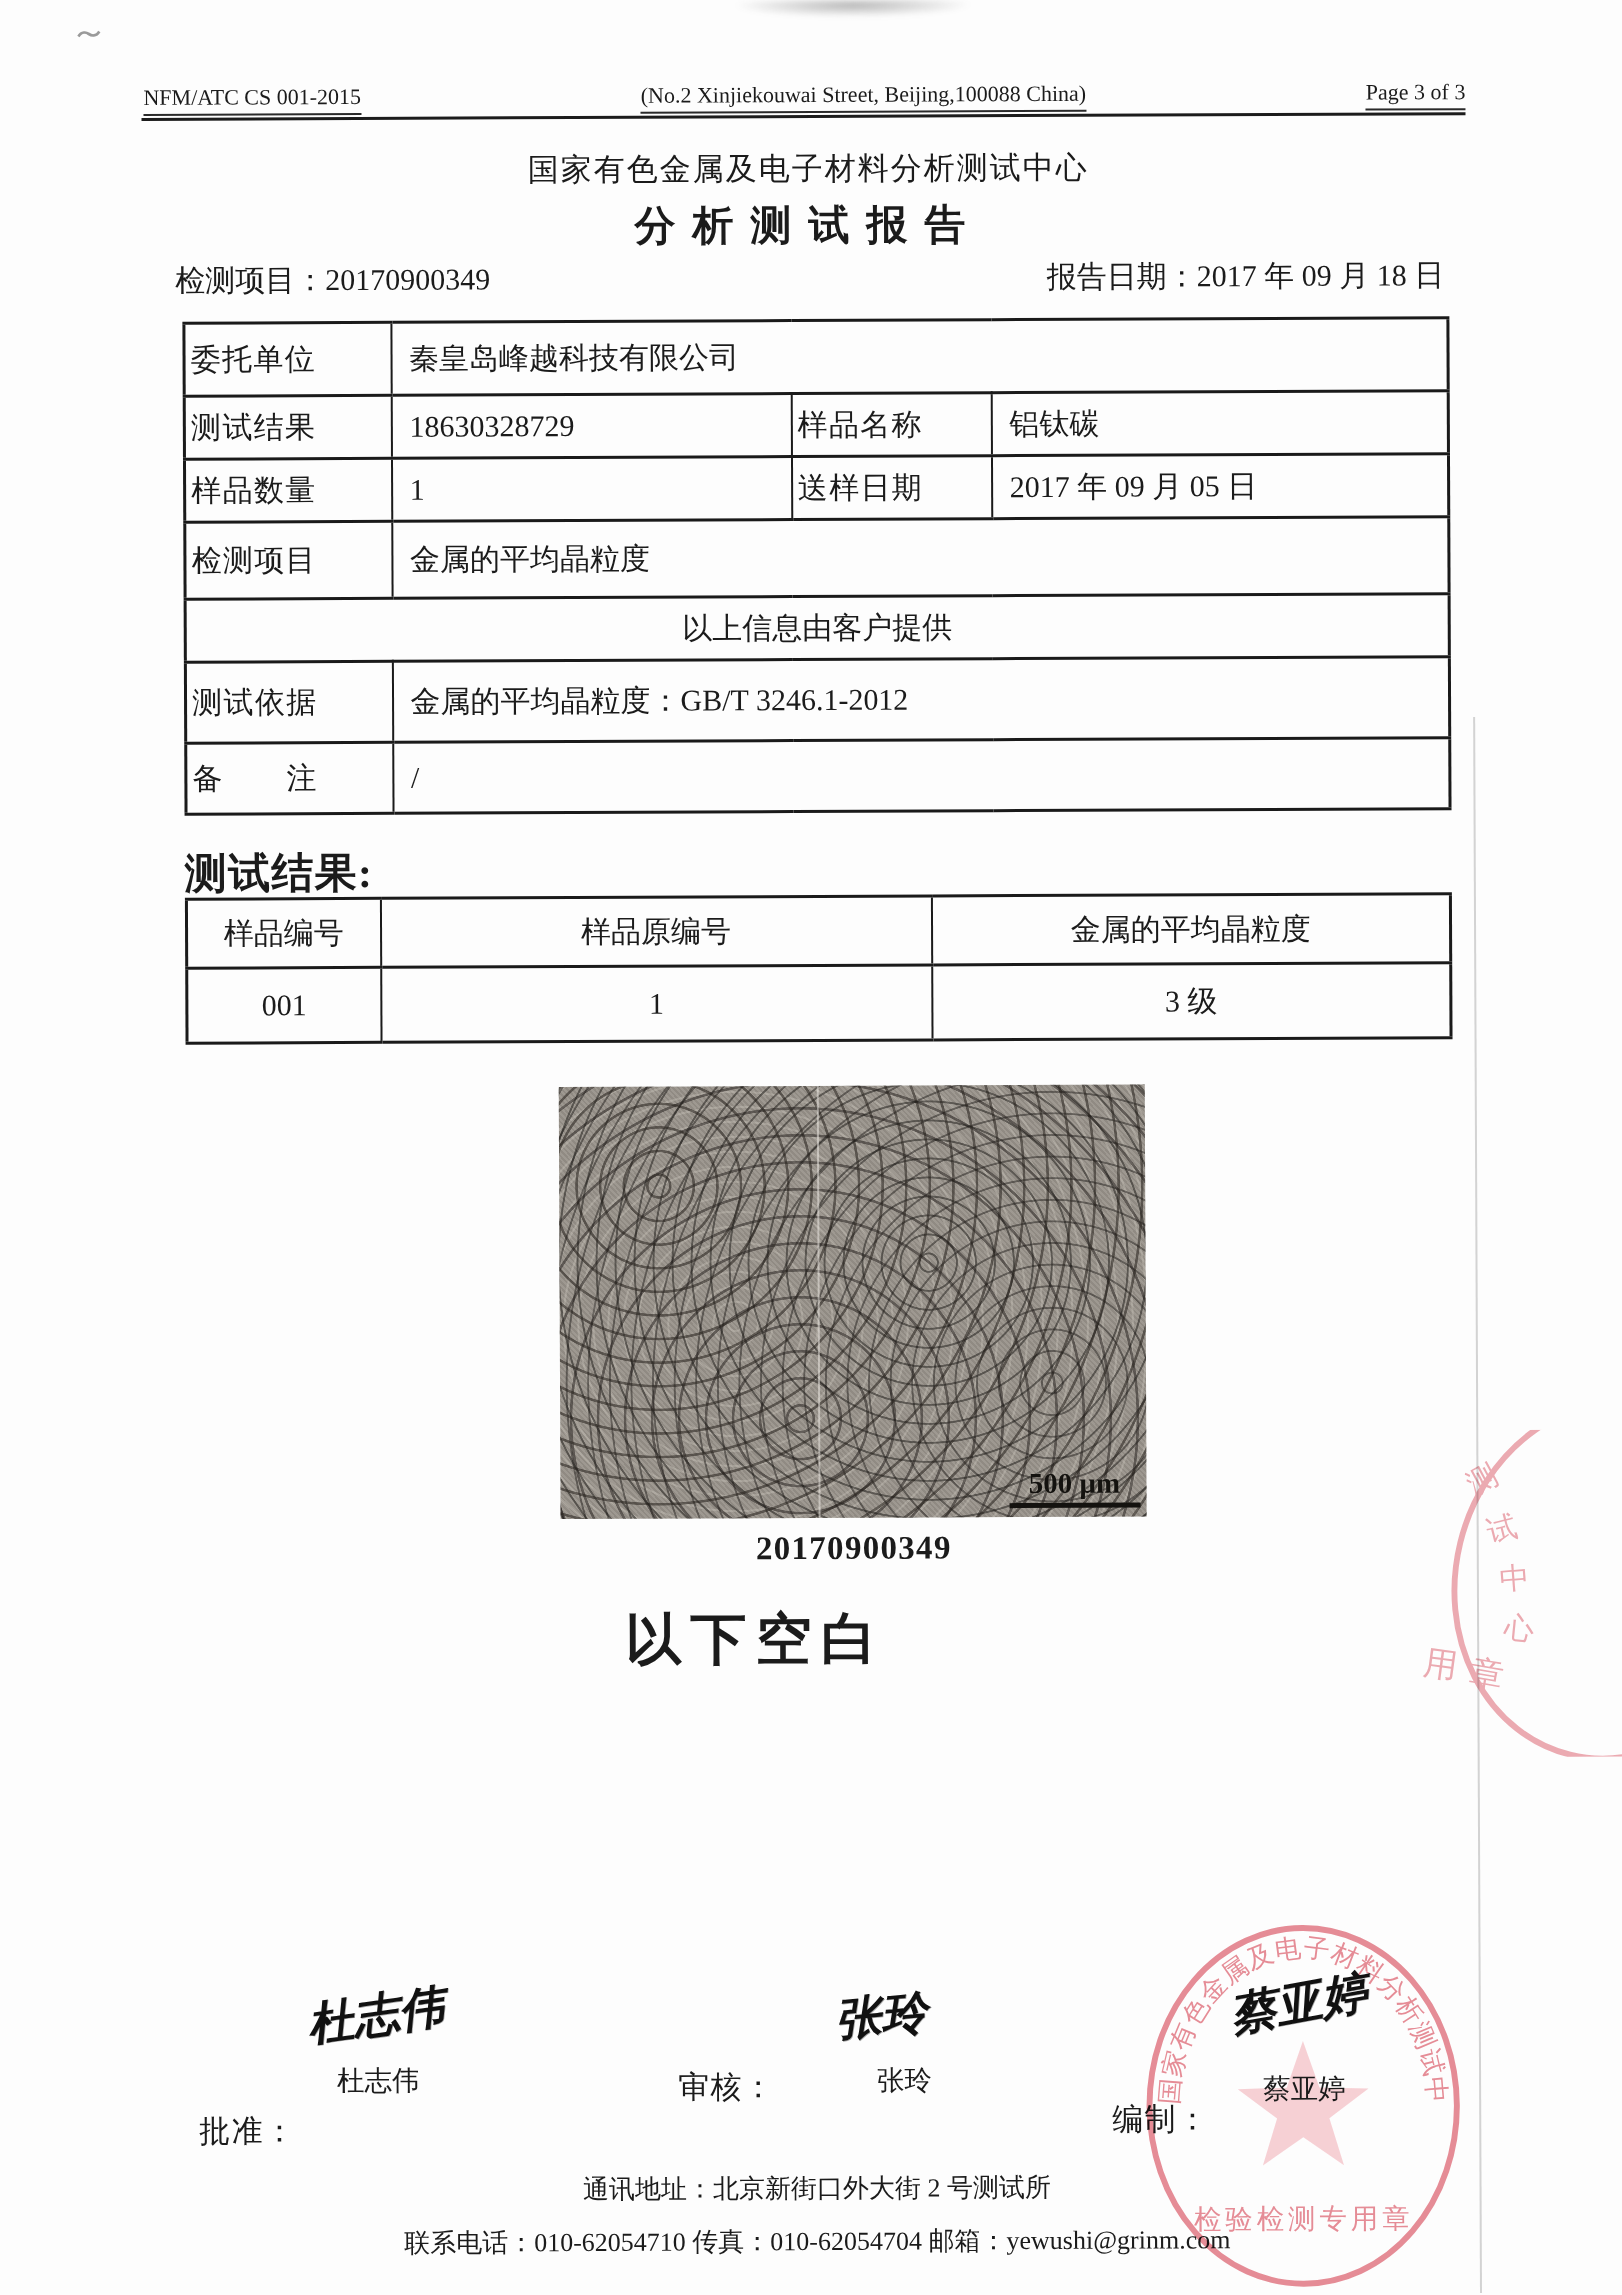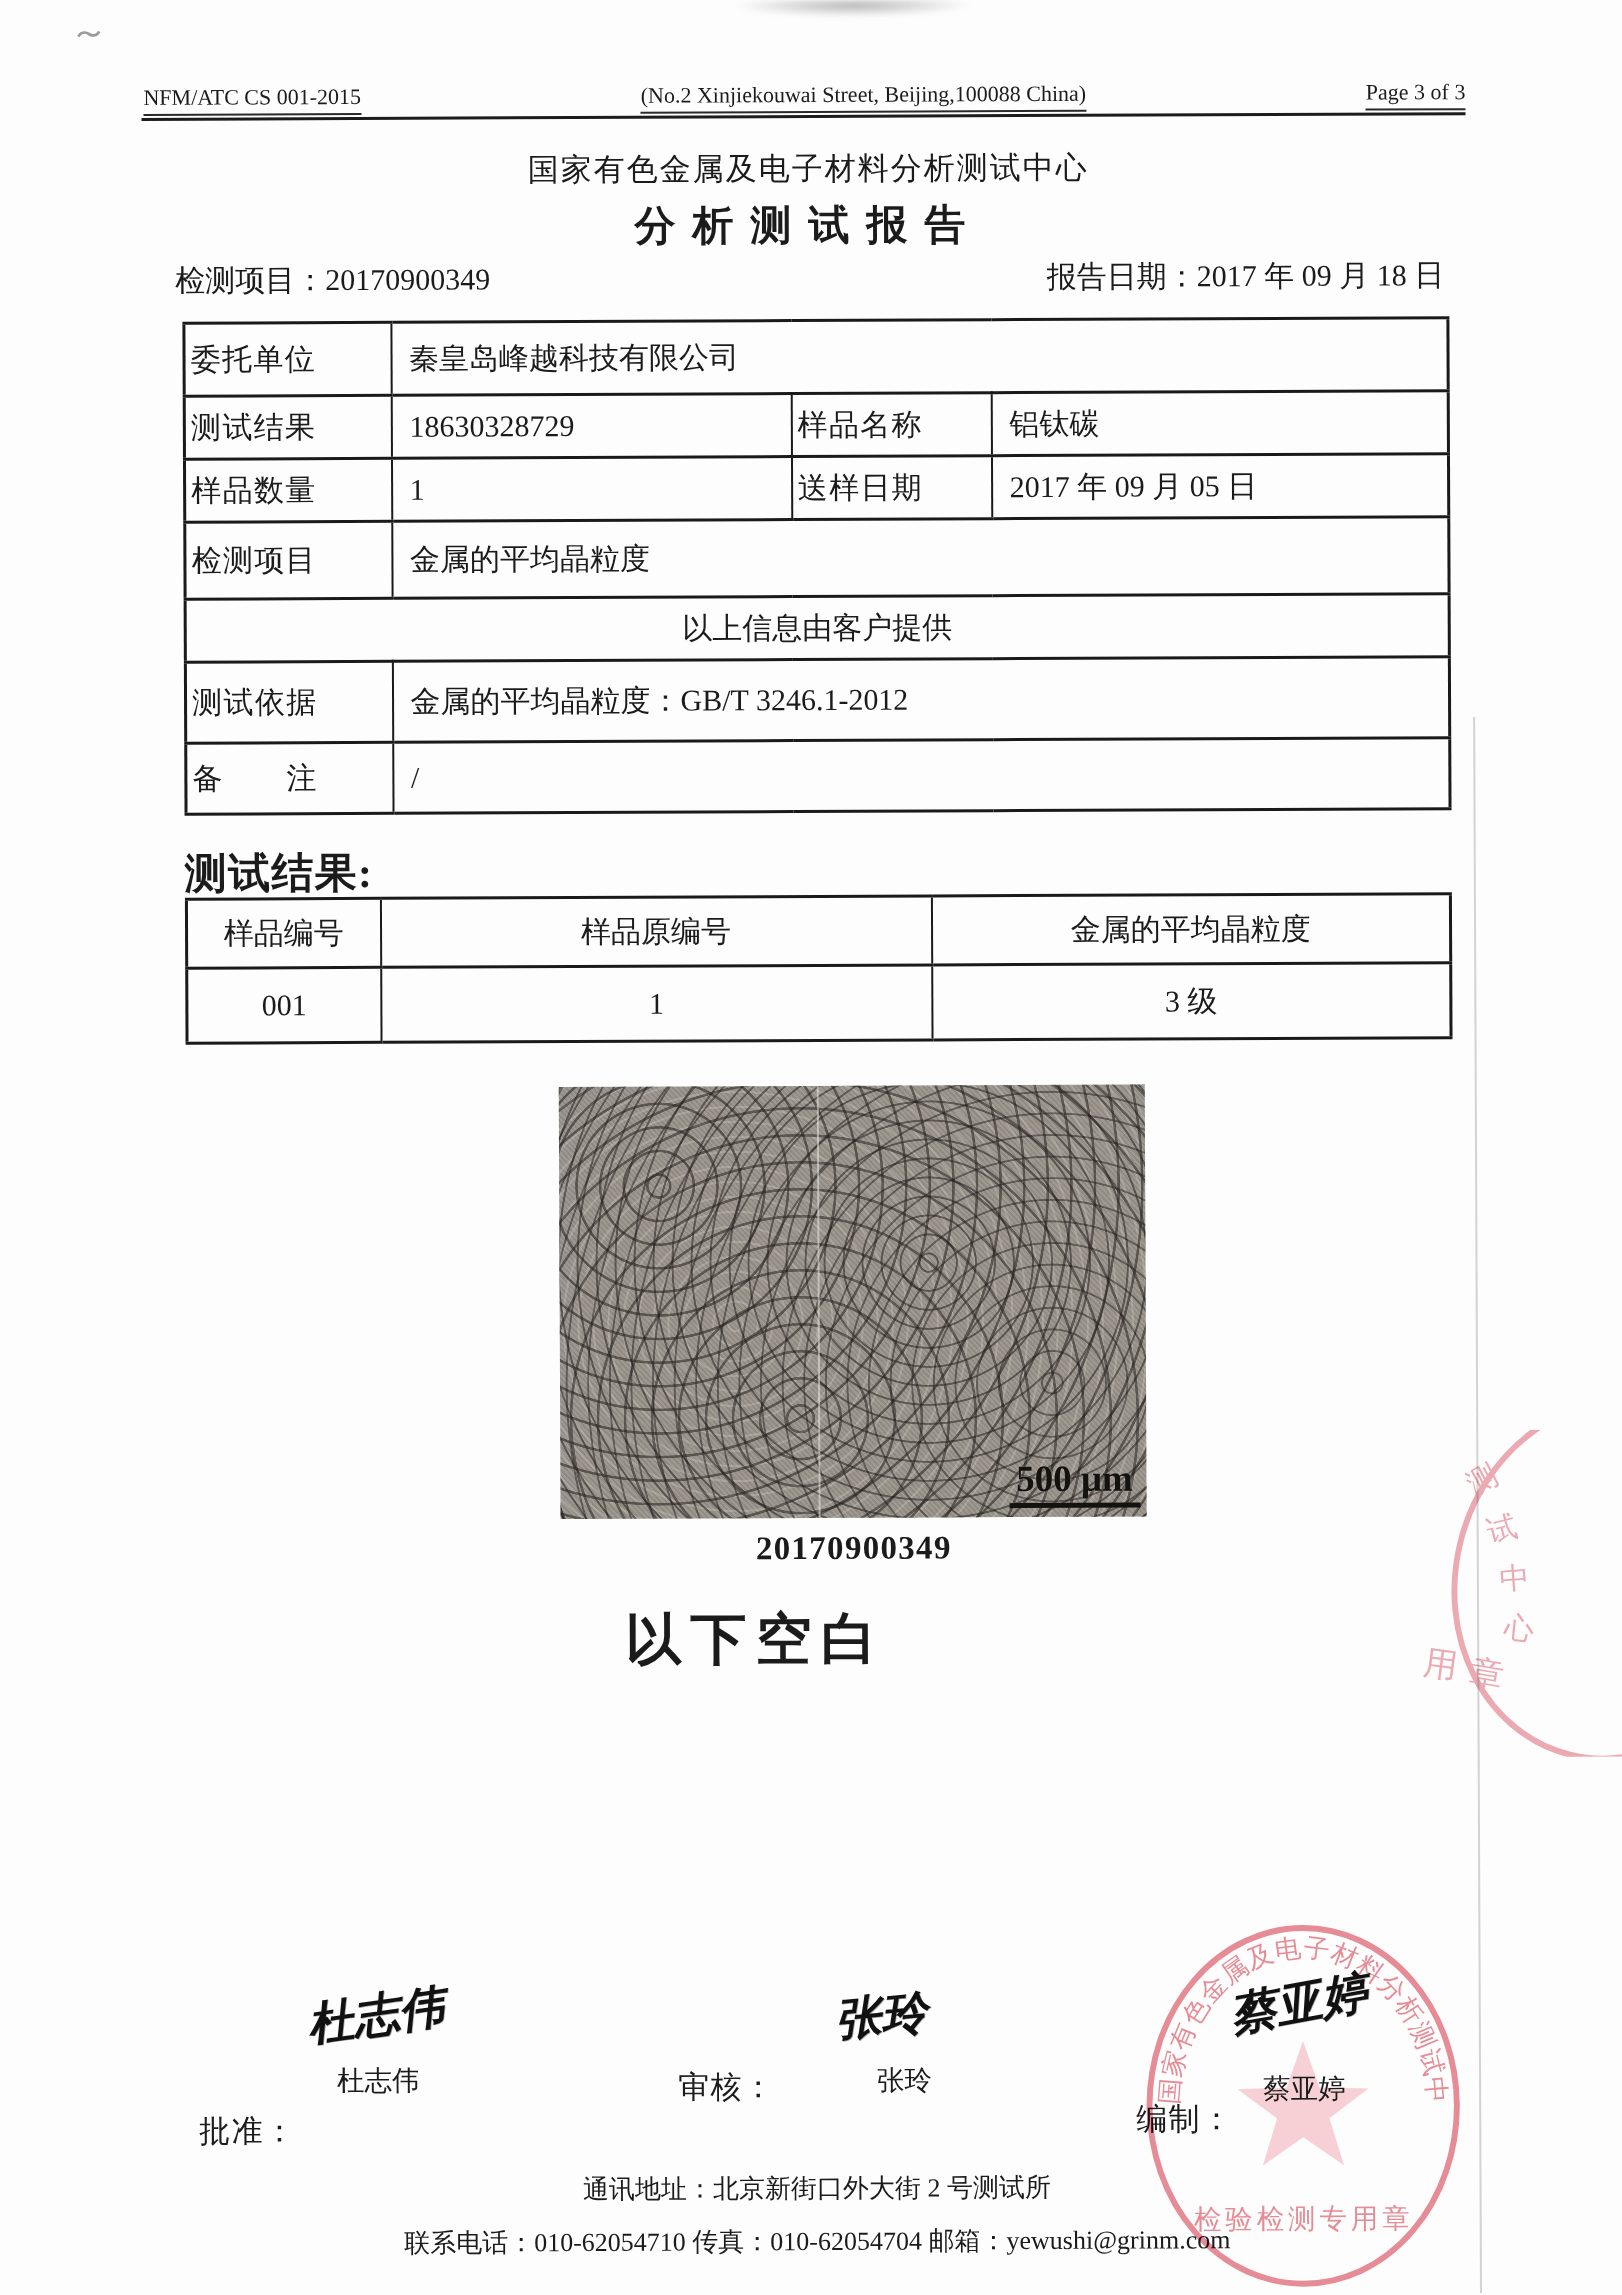--- a/index.html
+++ b/index.html
@@ -54,21 +54,21 @@
     background-image:
       repeating-radial-gradient(circle at 17% 23%, rgba(38,33,28,0) 0 9.8px, rgba(38,33,28,.55) 10.5px 12.4px, rgba(38,33,28,0) 13px 23.6px),
       repeating-radial-gradient(circle at 63% 41%, rgba(28,26,23,0) 0 7.9px, rgba(28,26,23,.5) 8.5px 9.8px, rgba(28,26,23,0) 10.5px 19px),
       repeating-radial-gradient(circle at 41% 77%, rgba(33,28,26,0) 0 11.8px, rgba(33,28,26,.5) 12.4px 14.4px, rgba(33,28,26,0) 15px 27px),
       repeating-radial-gradient(circle at 84% 69%, rgba(24,21,19,0) 0 9.2px, rgba(24,21,19,.45) 9.8px 11px, rgba(24,21,19,0) 11.8px 21.6px),
       repeating-radial-gradient(circle at 30% 55%, rgba(220,215,205,0) 0 5.9px, rgba(225,220,210,.25) 6.5px 7.9px, rgba(220,215,205,0) 8.5px 15px),
       repeating-linear-gradient(47deg, rgba(255,255,255,.05) 0 2px, rgba(0,0,0,.06) 2px 3.9px);
   }
   .micro-seam{position:absolute;left:44%;top:0;width:2.6px;height:100%;background:rgba(235,232,226,.55);}
   .scalebar{position:absolute;right:6.5px;bottom:9.2px;width:131px;text-align:center;color:#14120f;}
-  .scalebar .sb-label{font-size:37px;font-weight:bold;text-shadow:0 0 2.6px rgba(200,195,185,.5);}
+  .scalebar .sb-label{font-size:29px;font-weight:bold;text-shadow:0 0 2.6px rgba(200,195,185,.5);}
   .scalebar .sb-line{margin-top:2.6px;height:5.2px;background:#14120f;}
   .micro-caption{left:558px;top:1530px;width:586px;text-align:center;font-size:33px;font-weight:bold;letter-spacing:1.3px;}
 
   .blank-note{left:0;top:1602px;width:1505px;text-align:center;font-size:56px;font-weight:bold;letter-spacing:9.2px;}
 
   
   .sig-label{font-size:31px;letter-spacing:1.3px;}
   .script{font-size:46px;font-style:italic;font-weight:bold;color:#111;
     text-shadow:0.7px 0.7px 0 rgba(0,0,0,.35);white-space:nowrap;}
   .printed{font-size:27.5px;}
@@ -181,21 +181,21 @@
     <div class="abs blank-note">以下空白</div>
 
     <div class="abs sig-label" style="left:194px;top:2060px;margin-top:48px;">批准：</div>
     <div class="abs script" style="left:302px;top:1983px;transform:rotate(-8deg);">杜志伟</div>
     <div class="abs printed" style="left:332px;top:2061px;">杜志伟</div>
 
     <div class="abs sig-label" style="left:673px;top:2066px;">审核：</div>
     <div class="abs script" style="left:830px;top:1986px;transform:rotate(-5deg);">张玲</div>
     <div class="abs printed" style="left:872px;top:2063px;">张玲</div>
 
-    <div class="abs sig-label" style="left:1107px;top:2100px;margin-left:24px;">编制：</div>
+    <div class="abs sig-label" style="left:1107px;top:2100px;">编制：</div>
     <div class="abs script" style="left:1225px;top:1975px;transform:rotate(-10deg);z-index:6;">蔡亚婷</div>
     <div class="abs printed" style="left:1258px;top:2073px;z-index:6;">蔡亚婷</div>
 
     <div class="abs footer1">通讯地址：北京新街口外大街 2 号测试所</div>
     <div class="abs footer2">联系电话：010-62054710  传真：010-62054704  邮箱：yewushi@grinm.com</div>
 
     <svg class="abs stamp-main" viewBox="0 0 510 578" xmlns="http://www.w3.org/2000/svg">
       <ellipse cx="255" cy="289" rx="235" ry="272" fill="none" stroke="#e0737f" stroke-width="9"></ellipse>
       <polygon points="255,190 280,261 355,263 295,308 317,380 255,337 193,380 215,308 155,263 230,261" fill="#f2afb7" opacity="0.7"></polygon>
       <path id="ringArc" d="M 64 289 A 191 228 0 0 1 446 289" fill="none"></path>

